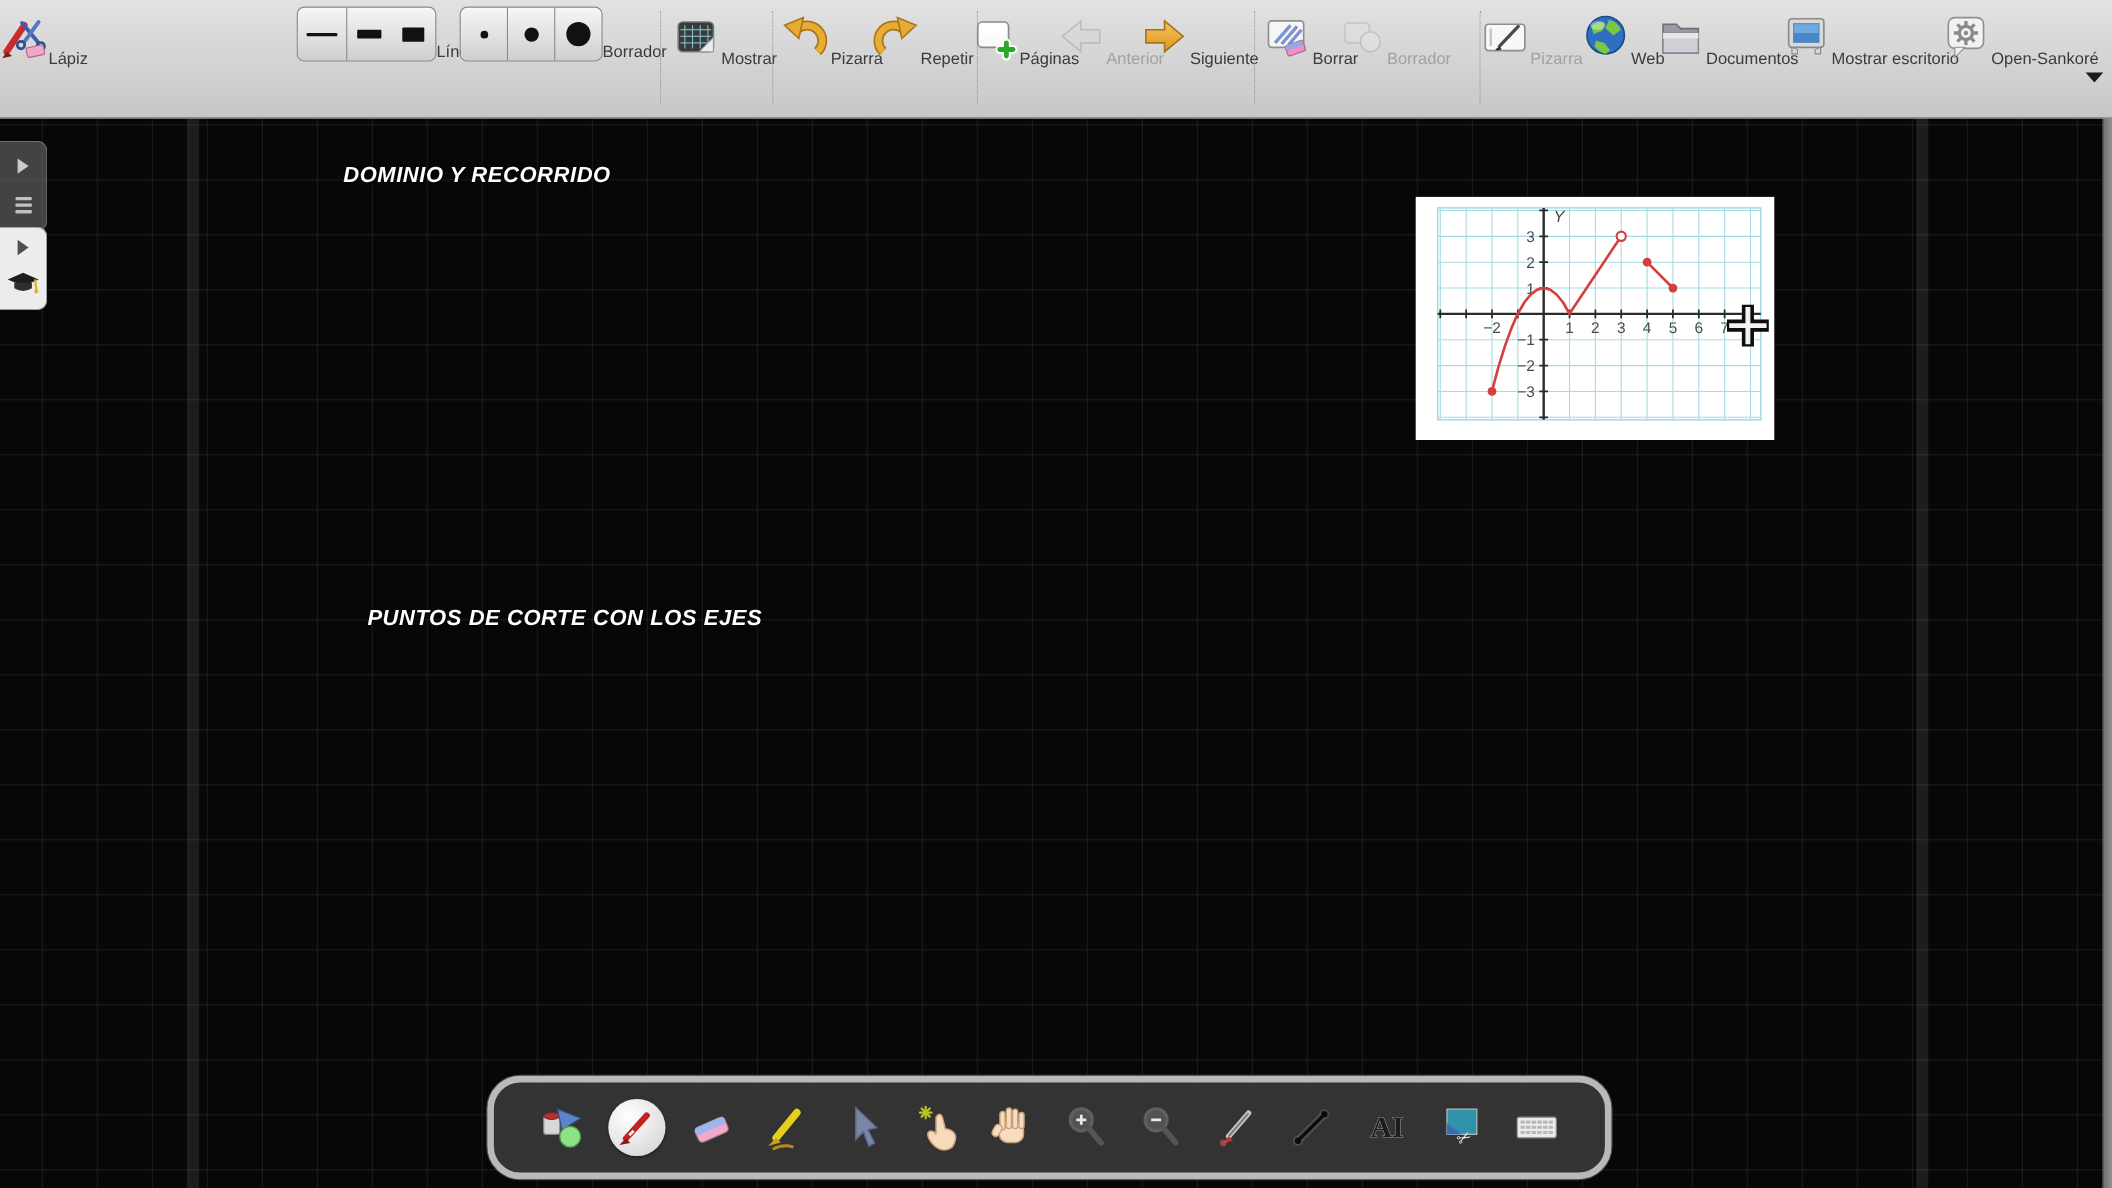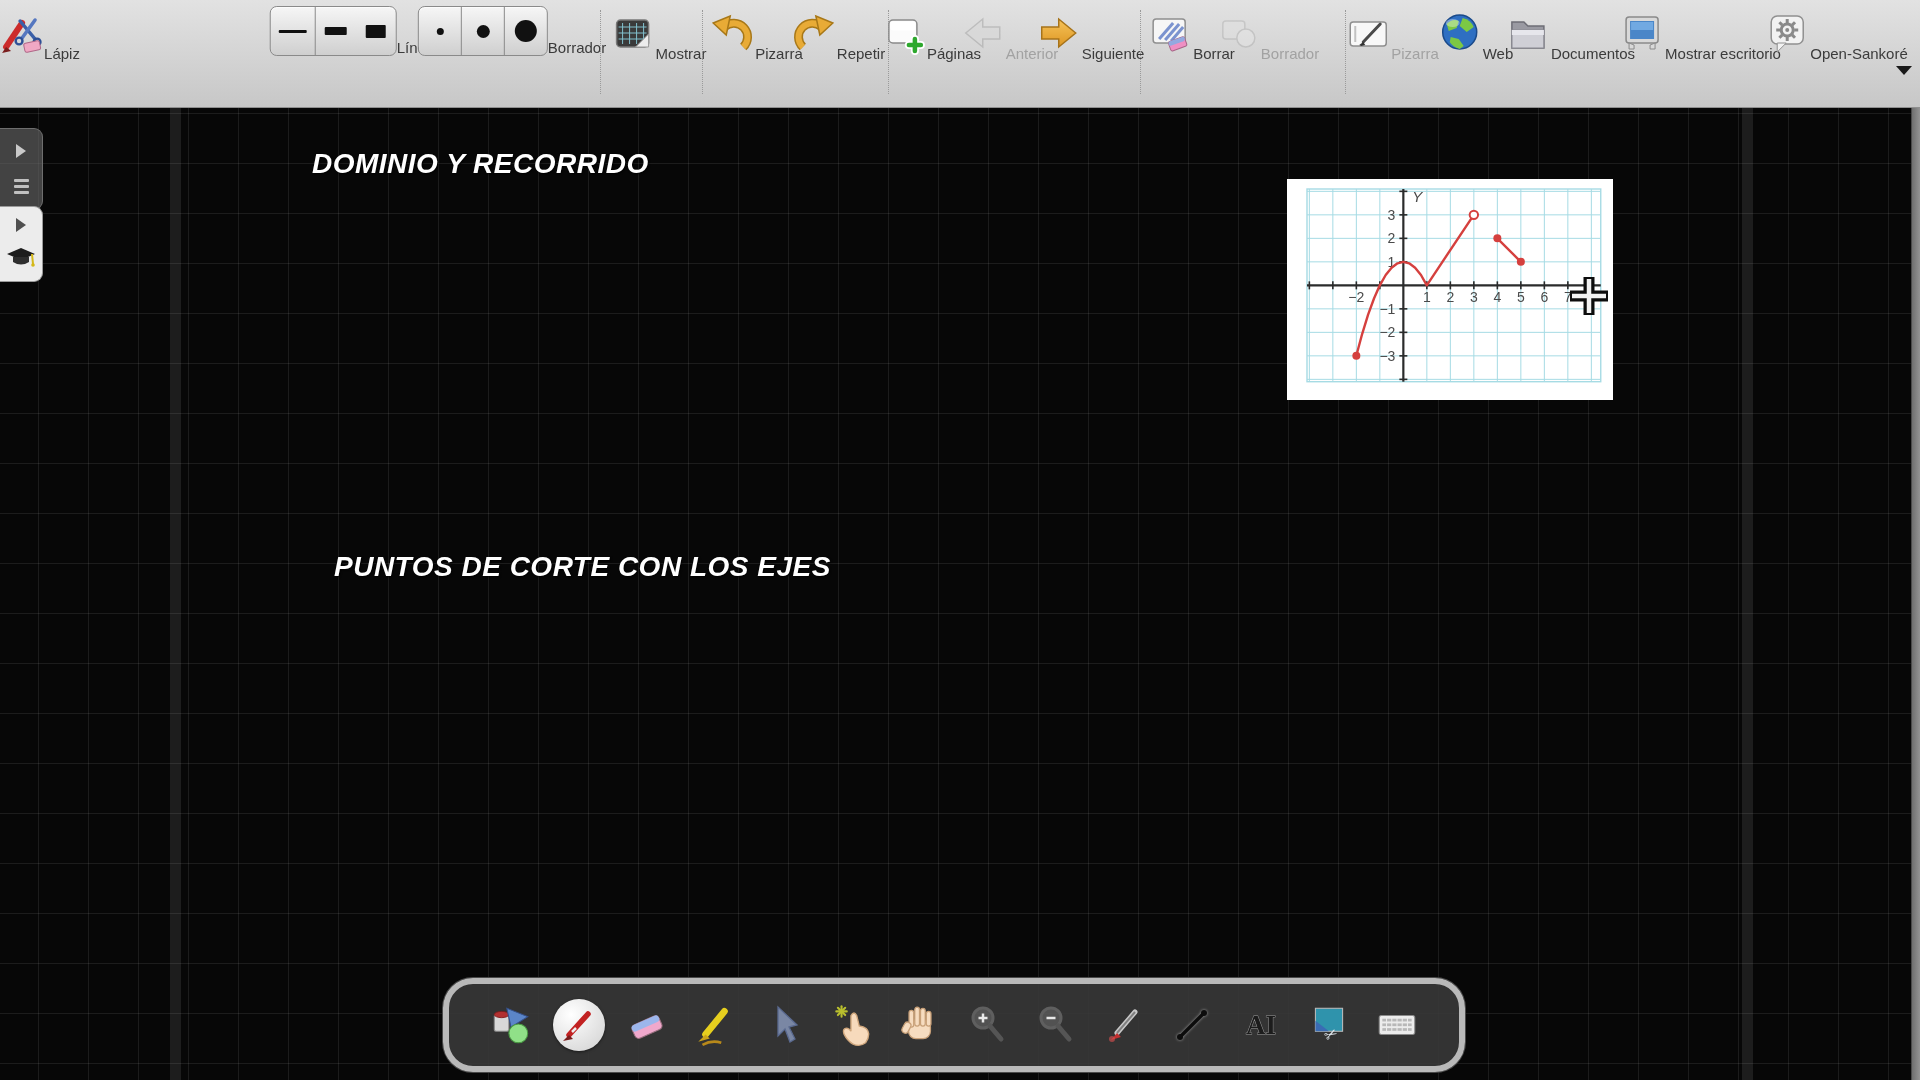--- a/index.html
+++ b/index.html
@@ -26,21 +26,21 @@
   .caret{position:absolute;left:1896px;top:66px;width:0;height:0;
     border-left:8px solid transparent;border-right:8px solid transparent;border-top:9px solid #1a1a1a;}
   
   #canvas{position:absolute;left:0;top:107px;width:1920px;height:973px;background-color:#070707;
     background-image:linear-gradient(rgba(255,255,255,.085) 1px,transparent 1px),
                      linear-gradient(90deg,rgba(255,255,255,.085) 1px,transparent 1px);
     background-size:50px 50px;background-position:-12px 6px;z-index:1;}
   .page-band{position:absolute;top:107px;height:973px;width:11px;background:rgba(255,255,255,.09);z-index:2;}
   #right-strip{position:absolute;left:1911px;top:107px;width:9px;height:973px;
     background:linear-gradient(90deg,#6f6f6f,#989898);border-left:1px solid #4a4a4a;z-index:3;}
-  .canvas-heading{position:absolute;color:#fff;font-weight:bold;font-style:italic;font-size:28px;
+  .canvas-heading{position:absolute;color:#fff;font-weight:bold;font-style:italic;font-size:20px;
     letter-spacing:.5px;z-index:5;text-shadow:1px 1px 2px rgba(0,0,0,.9);white-space:nowrap;}
   #heading-domain{left:312px;top:148px;}
   #heading-puntos{left:334px;top:551px;text-align:center;}
   
   #chart-box{position:absolute;left:1287px;top:179px;width:326px;height:221px;background:#fff;z-index:6;}
   
   #crosshair{position:absolute;left:1566px;top:273px;width:46px;height:46px;z-index:30;}
   
   .side-tab{position:absolute;left:0;width:42px;z-index:20;border:1px solid #6e6e6e;border-left:none;
     border-radius:0 9px 9px 0;display:flex;flex-direction:column;align-items:center;justify-content:space-around;padding:4px 0;}

